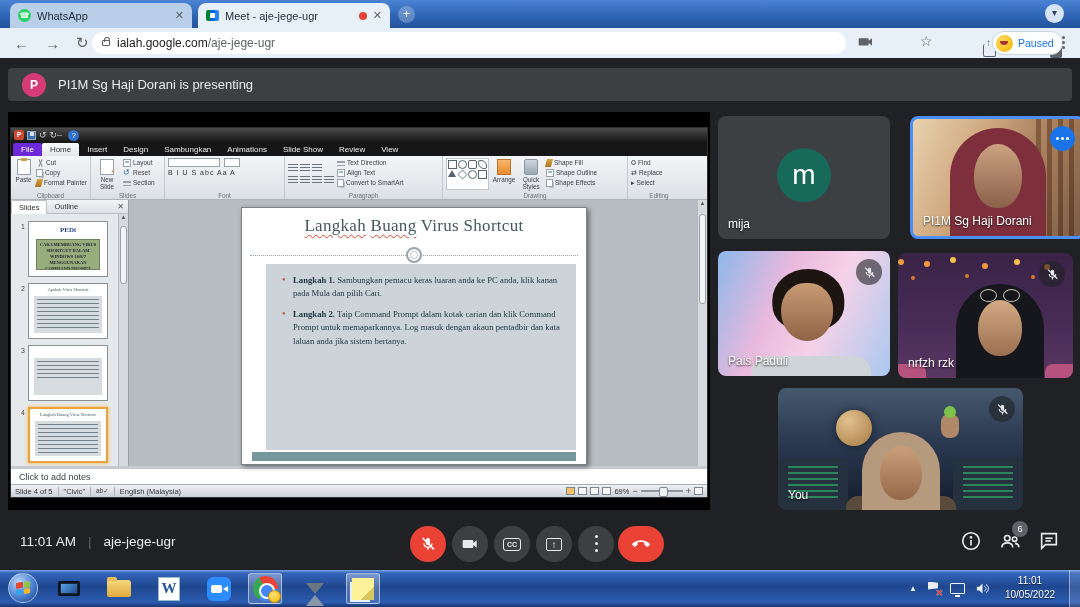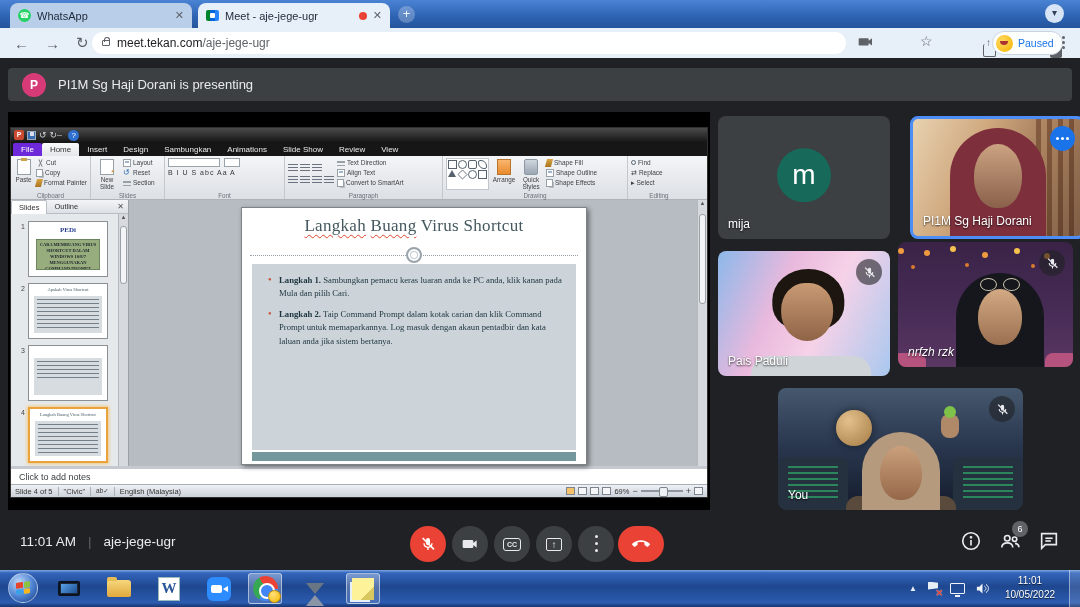--- a/index.html
+++ b/index.html
@@ -139,21 +139,21 @@
 
   .editor { flex:1; position:relative; background:#b7bcc2; }
   .slide { position:absolute; left:112px; top:7px; width:346px; height:258px; background:#fff;
     border:1px solid #7e8388; box-shadow:2px 2px 5px rgba(0,0,0,.45); }
   .sl-title { position:absolute; top:8px; left:0; right:0; text-align:center;
     font-family:"Liberation Serif",serif; font-size:17px; color:#44595f; letter-spacing:.3px; }
   .sq { text-decoration:underline wavy #d9442c 1px; text-underline-offset:3px; }
   .sl-line { position:absolute; top:47px; left:8px; right:8px; border-top:1px dotted #97a1a7; }
   .sl-circ { position:absolute; top:39px; left:50%; margin-left:-8px; width:16px; height:16px;
     border:2px solid #9aa4ab; border-radius:50%; background:#fff; box-shadow:inset 0 0 0 2px #fff, inset 0 0 0 3px #c3cbd0; }
-  .sl-box { position:absolute; top:56px; left:10px; right:10px; height:186px; background:#ccd4d9;
+  .sl-box { position:absolute; top:56px; left:24px; right:10px; height:186px; background:#ccd4d9;
     padding:10px 12px 0 16px; overflow:hidden; }
   .bl { position:relative; padding-left:11px; font-family:"Liberation Serif",serif; font-size:8.7px;
     line-height:1.55; color:#1c333d; margin-bottom:7px; }
   .bl::before { content:"\25CF"; position:absolute; left:0; top:1px; font-size:6px; color:#c7573f; }
   .bl .b { font-weight:bold; }
   .sl-band { position:absolute; top:244px; left:10px; right:10px; height:9px; background:#74989b; }
   .vscroll { position:absolute; right:0; top:0; bottom:0; width:10px; background:#d6dade; border-left:1px solid #b4b9bf;
     font-size:6px; color:#555; text-align:center; }
   .vscroll .vthumb { position:absolute; left:1px; right:1px; top:14px; height:90px; background:#f2f4f6; border:1px solid #9aa0a6; border-radius:3px; }
 
@@ -305,21 +305,21 @@
     <div class="newtab">+</div>
     <div class="tabsearch">▾</div>
   </div>
 
   <div class="toolbar">
     <span class="navic">←</span>
     <span class="navic" style="margin-left:16px;">→</span>
     <span class="navic" style="margin-left:16px;">↻</span>
     <div class="omnibox">
       <span class="lock"></span>
-      <span class="url"><span>meet.tekan.com</span><span class="path">/aje-jege-ugr</span></span>
+      <span class="url"><span>ialah.google.com</span><span class="path">/aje-jege-ugr</span></span>
     </div>
     <svg class="wic tbic" style="left:858px;" width="16" height="13" viewBox="0 0 24 18" fill="#5f6368">
         <path d="M15 4H2a1 1 0 0 0-1 1v9a1 1 0 0 0 1 1h13a1 1 0 0 0 1-1v-2.8l5 3.8V4l-5 3.8V5a1 1 0 0 0-1-1z"></path>
       </svg>
     <span class="tbic shareic" style="left:894px;"></span>
     <span class="tbic staric" style="left:920px;top:5px;">☆</span>
     <span class="tbic puzzleic" style="left:948px;top:9px;"></span>
 
     <div class="pausedpill">
       <span class="pavatar"></span>
@@ -610,21 +610,21 @@
       <div class="pface"></div>
       <div class="micoff">
         <svg class="wic" width="13" height="13" viewBox="0 0 24 24" fill="#e8eaed">
             <path d="M12 14a3 3 0 0 0 3-3V6a3 3 0 0 0-6 0v5a3 3 0 0 0 3 3zm5-3a5 5 0 0 1-10 0H5a7 7 0 0 0 6 6.92V21h2v-3.08A7 7 0 0 0 19 11h-2z"></path>
             <line x1="4" y1="3" x2="21" y2="20" stroke="#e8eaed" stroke-width="2.4"></line>
           </svg>
       </div>
       <div class="tname">Pais Paduli</div>
     </div>
 
-    <div class="tile t-nrfzh" style="left:898px;top:184px;width:175px;height:125px;font-style:italic;">
+    <div class="tile t-nrfzh" style="left:898px;top:195px;width:175px;height:125px;">
       <div class="lanterns"></div>
       <div class="tbl" style="left:-6px;"></div>
       <div class="tbl" style="right:-6px;"></div>
       <div class="hood">
           <div class="face"></div>
         </div>
       <div class="glasses" style="left:58%;"></div>
       <div class="micoff">
         <svg class="wic" width="13" height="13" viewBox="0 0 24 24" fill="#e8eaed">
             <path d="M12 14a3 3 0 0 0 3-3V6a3 3 0 0 0-6 0v5a3 3 0 0 0 3 3zm5-3a5 5 0 0 1-10 0H5a7 7 0 0 0 6 6.92V21h2v-3.08A7 7 0 0 0 19 11h-2z"></path>

